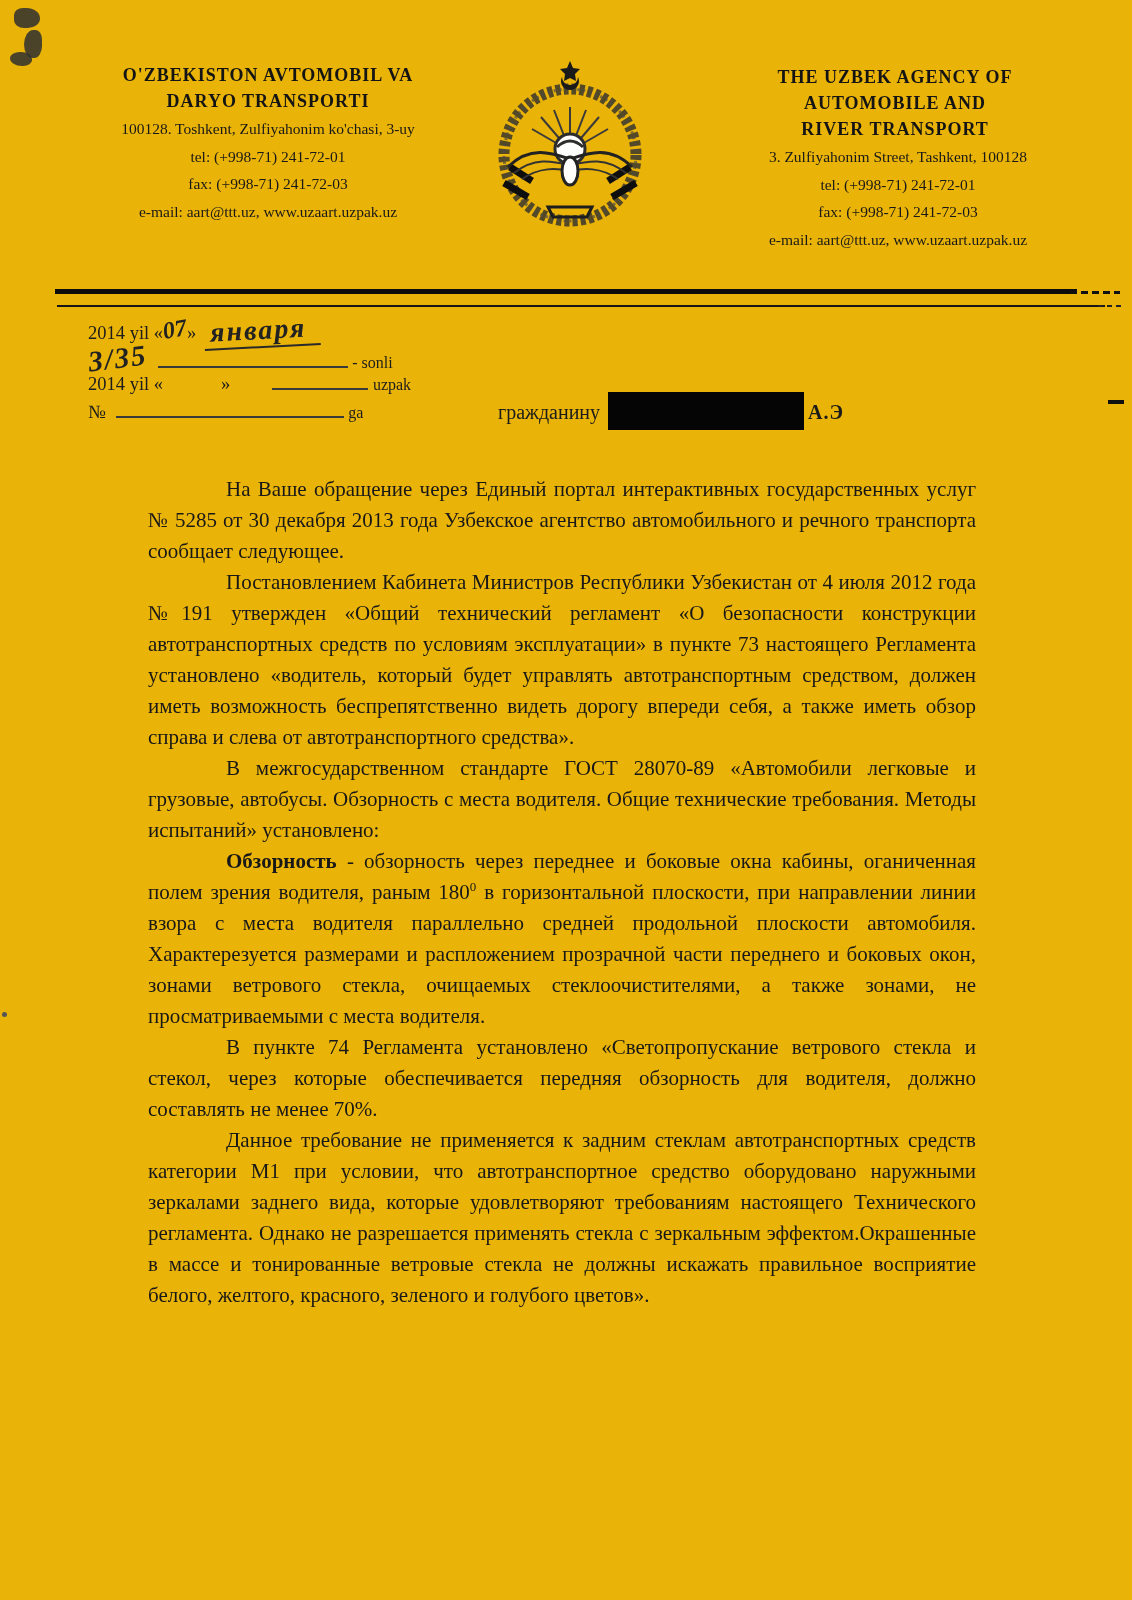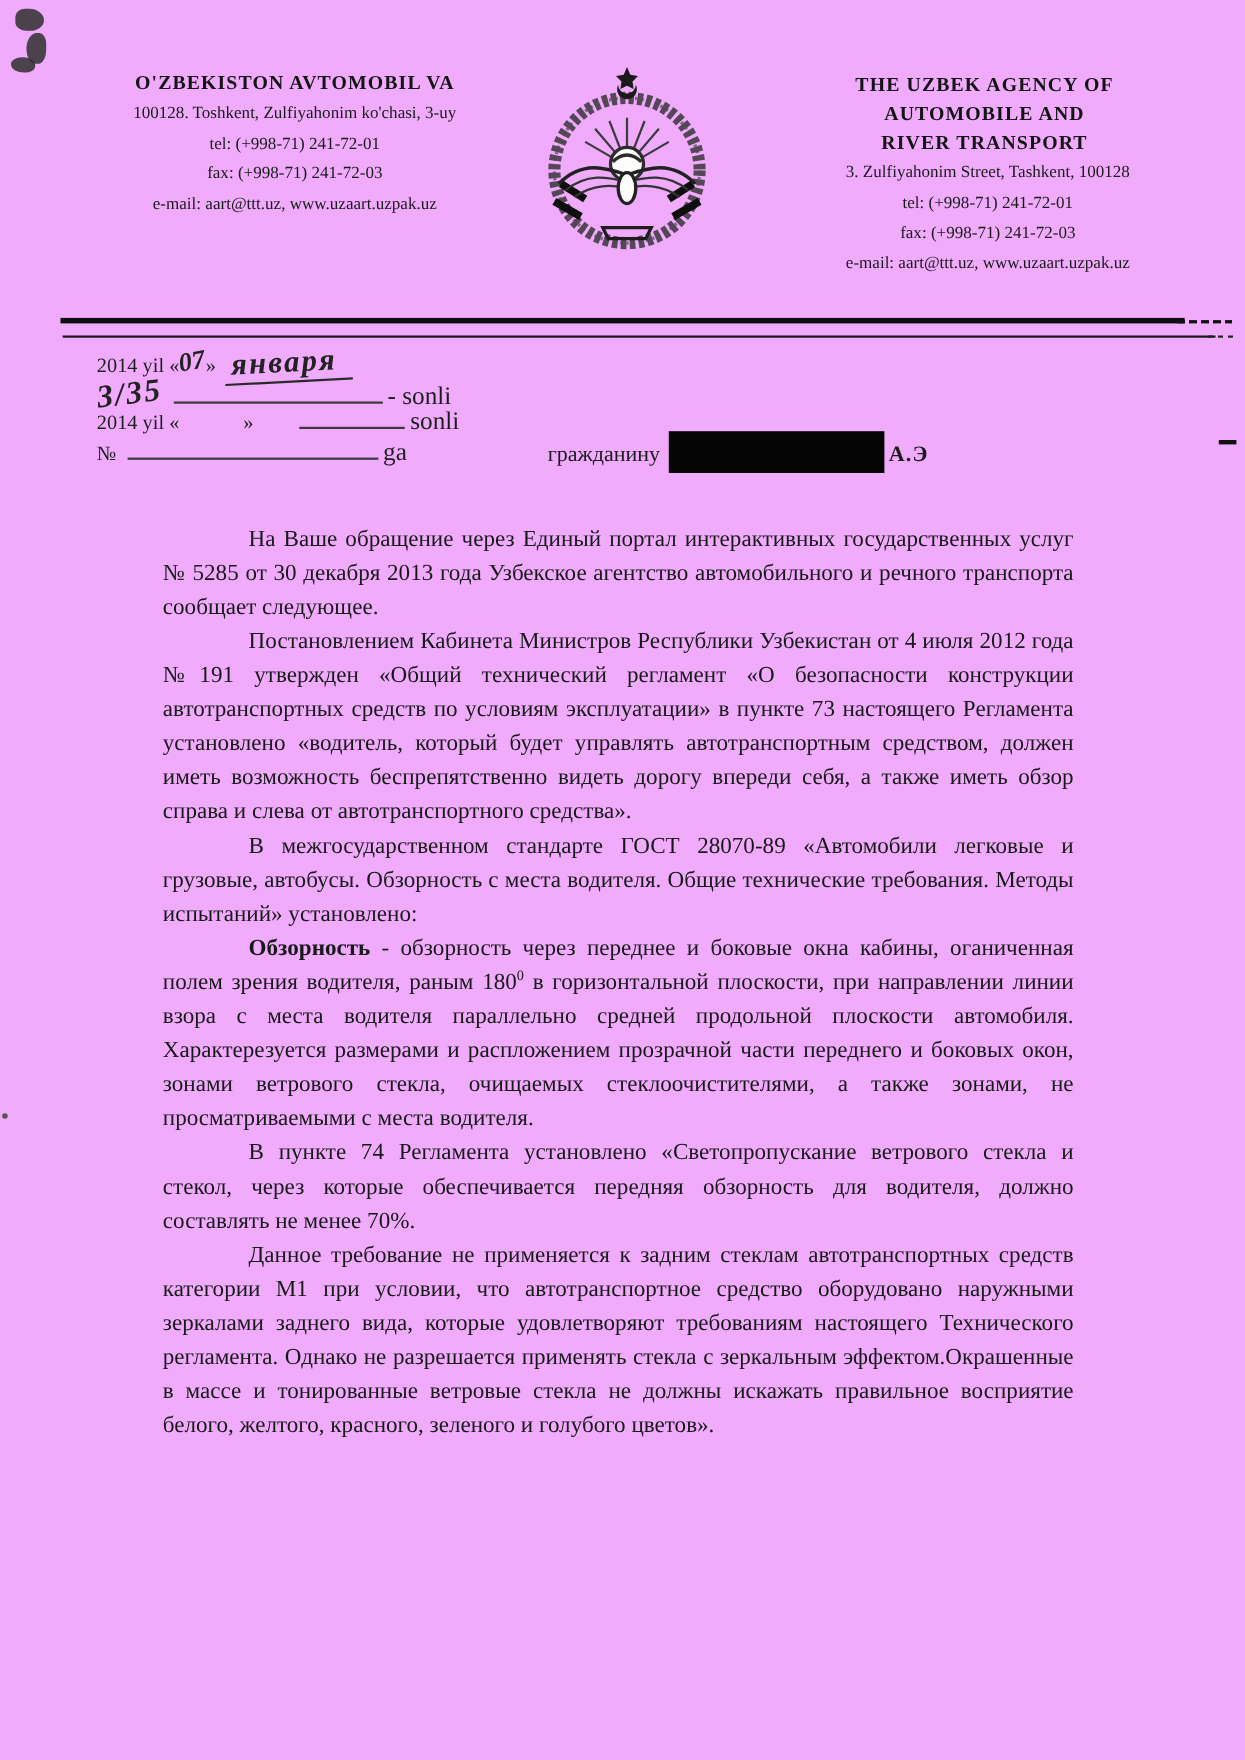--- a/index.html
+++ b/index.html
@@ -1,18 +1,18 @@
 <!DOCTYPE html>
 <html><head>
 <meta charset="utf-8">
 <style>
   html,body{margin:0;padding:0;background:#e8e8e8;}
   .page{
     position:relative;width:1132px;height:1600px;margin:0 auto;
-    background:#f0abfc;overflow:hidden;
+    background:#eab308;overflow:hidden;
     font-family:"Liberation Serif", serif;color:#1b1b1b;
   }
   
   .lh-left{position:absolute;left:78px;top:62px;width:380px;text-align:center;}
   .lh-right{position:absolute;left:700px;top:64px;width:390px;text-align:center;}
   .lh-title{font-size:18px;letter-spacing:1px;line-height:26px;color:#141414;font-weight:600;}
   .lh-addr{font-size:15.5px;line-height:24.5px;text-align:center;margin-top:3px;color:#191919;}
   .lh-right .lh-addr{margin-left:6px;}
   .u{ }
   
@@ -26,21 +26,21 @@
     background:repeating-linear-gradient(90deg,#222 0 5px,transparent 5px 9px);}
   
   .refblock{position:absolute;left:88px;top:314px;width:420px;font-size:18.5px;color:#1d1d1d;}
   .refrow{position:relative;height:28px;}
   .hw{font-style:italic;color:#222;}
   .hw-day{display:inline-block;font-size:24px;transform:rotate(-10deg) translateY(-2px);font-weight:600;}
   .hw-month{display:inline-block;font-size:28px;transform:rotate(-3deg);letter-spacing:2px;
     border-bottom:2px solid #2a2a2a;padding:0 14px 0 6px;margin-left:8px;font-weight:600;}
   .hw-num{display:inline-block;font-size:29px;transform:rotate(-7deg);font-weight:700;letter-spacing:2px;}
   .ref-ul{display:inline-block;border-bottom:2px solid #3a3a3a;height:18px;vertical-align:baseline;}
-  .lbl{font-size:23px;}
+  .lbl{font-size:16px;}
   
   .addressee{position:absolute;left:498px;top:392px;font-size:20px;white-space:nowrap;}
   .redact{display:inline-block;width:196px;height:38px;background:#050505;vertical-align:-11px;margin:0 4px 0 8px;}
   .initials{font-weight:600;letter-spacing:1px;}
   
   .docbody{position:absolute;left:148px;top:474px;width:828px;
     font-size:21px;line-height:31px;text-align:justify;color:#181818;}
   .docbody p{margin:0;text-indent:78px;}
   .lead-bold{font-weight:700;}
   sup{font-size:13px;line-height:0;}
@@ -58,20 +58,21 @@
 <div class="page">
 
   <div class="blob blob1"></div>
   <div class="blob blob2"></div>
   <div class="blob blob3"></div>
   <div class="edge-dash"></div>
   <div class="margin-dot"></div>
 
   <div class="lh-left">
     <div class="lh-title">O'ZBEKISTON AVTOMOBIL VA</div>
+    <div class="lh-title">DARYO TRANSPORTI</div>
     <div class="lh-addr">100128.  Toshkent, Zulfiyahonim  ko'chasi, 3-uy</div>
     <div class="lh-addr">tel:  (+998-71) 241-72-01</div>
     <div class="lh-addr">fax: (+998-71) 241-72-03</div>
     <div class="lh-addr"><span>e-mail: </span><span class="u">aart@ttt.uz</span><span>, www.uzaart.uzpak.uz</span></div>
   </div>
 
   <div class="emblem">
     <svg width="180" height="185" viewBox="0 0 180 185">
 
       <circle cx="90" cy="100" r="66" fill="none" stroke="#2e2e2e" stroke-width="11" stroke-dasharray="5 3" opacity="0.8"></circle>
@@ -126,21 +127,21 @@
   <div class="rule2t"></div>
 
   <div class="refblock">
     <div class="refrow">
       <span>2014 yil «</span><span class="hw hw-day">07</span><span>»</span><span class="hw hw-month">января</span>
     </div>
     <div class="refrow">
       <span class="hw hw-num">3/35</span><span class="ref-ul" style="width:190px;margin-left:10px;"></span>&nbsp;<span class="lbl">- sonli</span>
     </div>
     <div class="refrow">
-      <span>2014 yil «</span><span style="display:inline-block;width:58px;"></span><span>»</span><span class="ref-ul" style="width:96px;margin-left:42px;"></span>&nbsp;<span class="lbl">sonli</span>
+      <span>2014 yil «</span><span style="display:inline-block;width:58px;"></span><span>»</span><span class="ref-ul" style="width:96px;margin-left:42px;"></span>&nbsp;<span class="lbl">uzpak</span>
     </div>
     <div class="refrow">
       <span>№</span><span class="ref-ul" style="width:228px;margin-left:10px;"></span>&nbsp;<span class="lbl">ga</span>
     </div>
   </div>
 
   <div class="addressee">
     <span>гражданину</span><span class="redact"></span><span class="initials">А.Э</span>
   </div>
 

